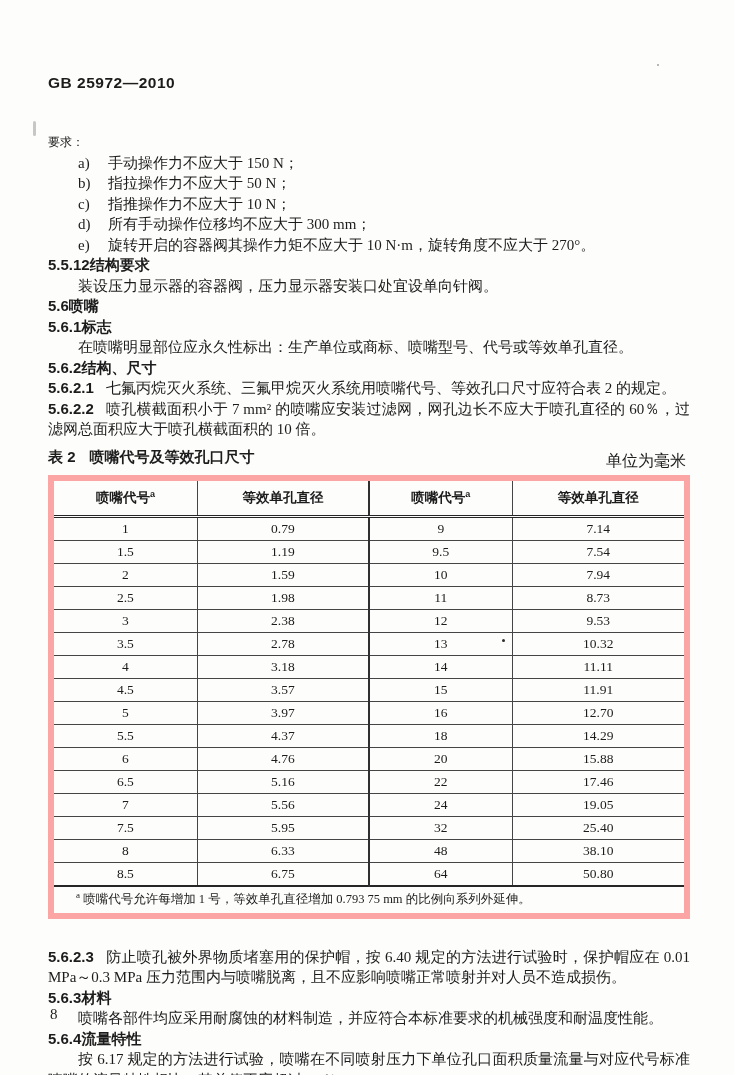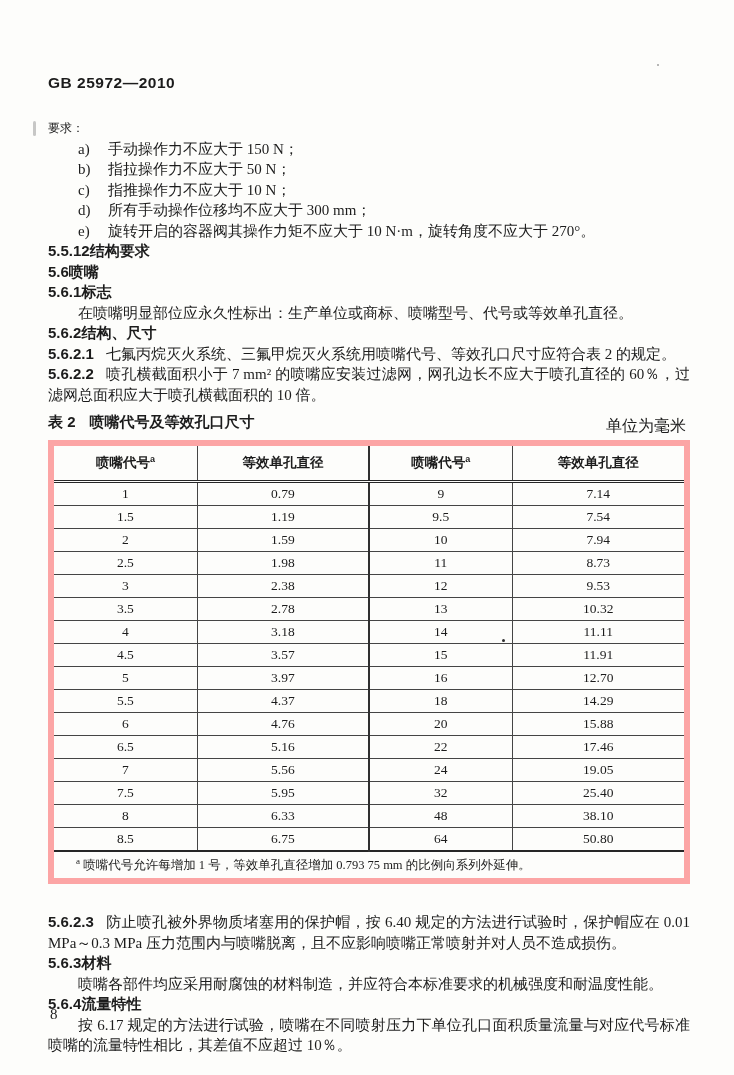--- a/index.html
+++ b/index.html
@@ -4,21 +4,21 @@
 <style>
   html,body{margin:0;padding:0;background:#ffffff;}
   .page{
     position:relative;width:734px;height:1075px;background:#fdfdfb;
     font-family:"Liberation Serif","DejaVu Serif",serif;color:#1c1c1c;
     overflow:hidden;
   }
   .content{position:absolute;left:48px;right:44px;top:74px;}
   .doc-header{
     font-family:"Liberation Sans","DejaVu Sans",sans-serif;
-    font-weight:bold;font-size:15.5px;letter-spacing:.5px;margin-bottom:26px;
+    font-weight:bold;font-size:15.5px;letter-spacing:.5px;margin-bottom:40px;
   }
   .line{font-size:12px;line-height:20.5px;}
   .para{font-size:15px;line-height:20.5px;text-align:justify;}
   .indent{text-indent:2em;}
   .list-item{display:flex;font-size:15px;line-height:20.5px;}
   .li-label{width:30px;margin-left:30px;flex:none;}
   .heading{
     font-family:"Liberation Sans","DejaVu Sans",sans-serif;
     font-weight:bold;font-size:15px;line-height:20.5px;
   }
@@ -94,20 +94,21 @@
       <span>所有手动操作位移均不应大于 300 mm；</span>
     </div>
     <div class="list-item">
       <span class="li-label">e)</span>
       <span>旋转开启的容器阀其操作力矩不应大于 10 N·m，旋转角度不应大于 270°。</span>
     </div>
 
     <div class="heading">
       <span class="h-num">5.5.12</span><span>结构要求</span>
     </div>
+    <div class="para indent">装设压力显示器的容器阀，压力显示器安装口处宜设单向针阀。</div>
 
     <div class="heading">
       <span class="h-num">5.6</span><span>喷嘴</span>
     </div>
     <div class="heading">
       <span class="h-num">5.6.1</span><span>标志</span>
     </div>
     <div class="para indent">在喷嘴明显部位应永久性标出：生产单位或商标、喷嘴型号、代号或等效单孔直径。</div>
 
     <div class="heading">

